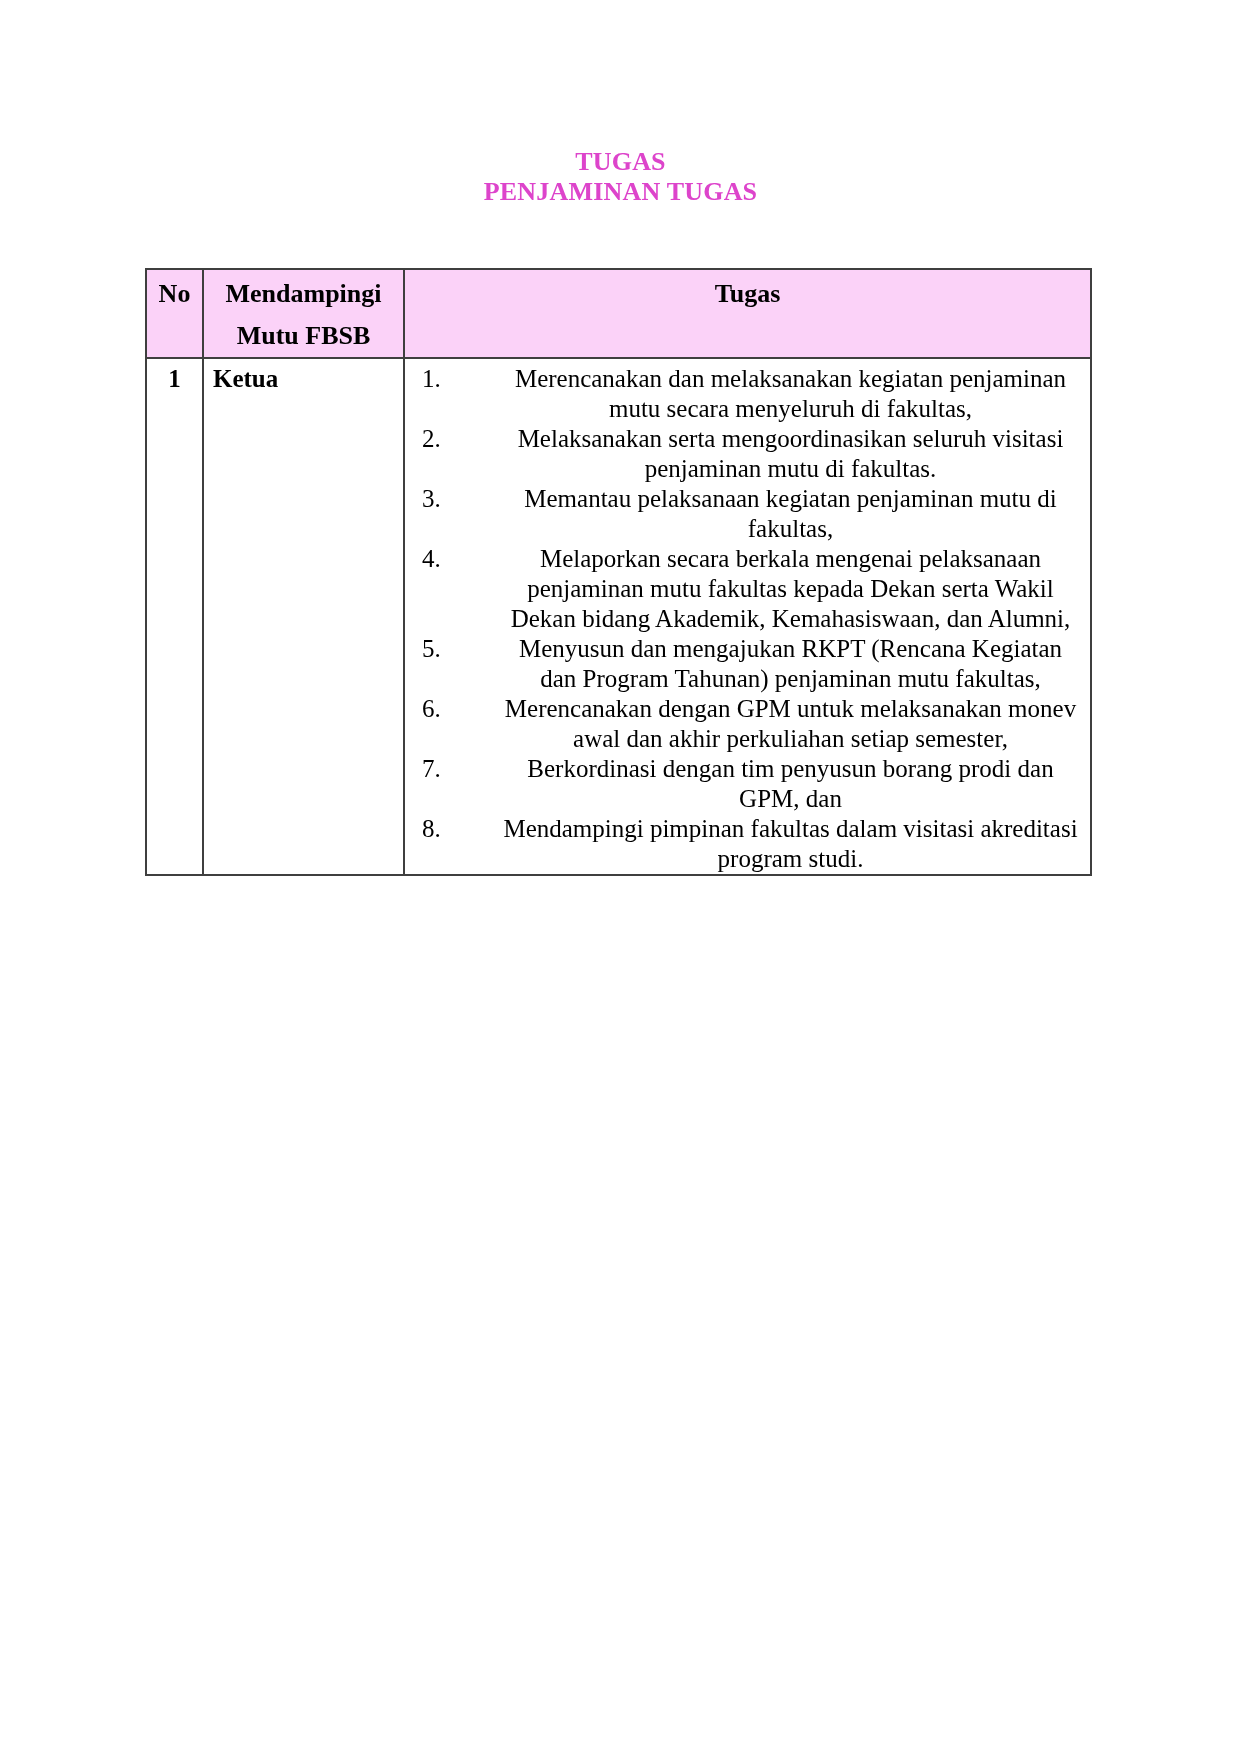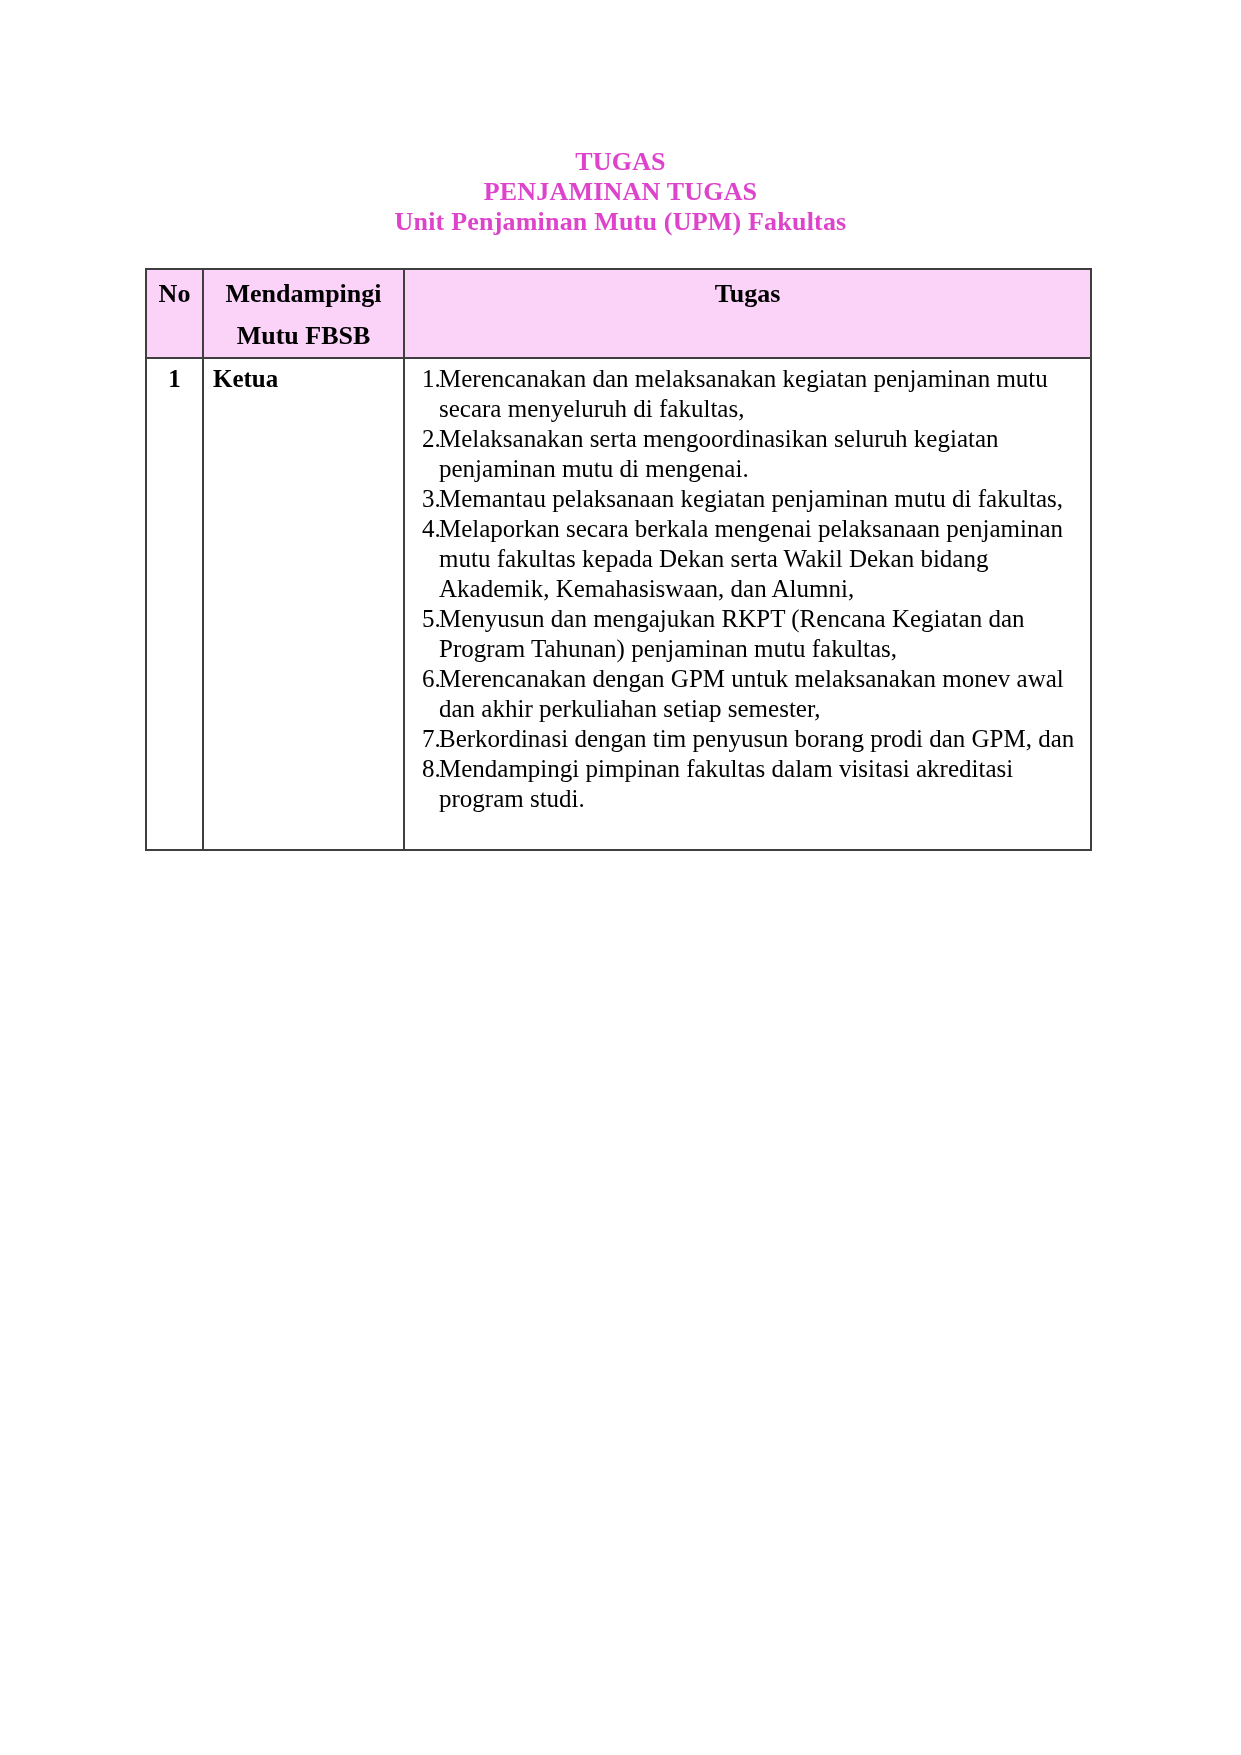--- a/index.html
+++ b/index.html
@@ -86,56 +86,56 @@
     margin: 0;
     padding: 0;
     list-style: none;
     counter-reset: task;
     font-size: 25px;
     line-height: 30px;
   }
   .task-list li {
     counter-increment: task;
     position: relative;
-    padding-left: 34px;
+    padding-left: 96px;
+    text-align: center;
   }
   .task-list li::before {
     content: counter(task) ".";
     position: absolute;
     left: 17px;
     top: 0;
   }
 </style>
 </head>
 <body>
 
 <div class="page">
 
   <div class="doc-title">
     <div>TUGAS</div>
     <div>PENJAMINAN TUGAS</div>
-    <div>Unit Penjaminan Mutu (UPM) Fakultas</div>
   </div>
 
   <table class="tasks-table">
     <thead>
       <tr>
         <th class="col-no">No</th>
         <th class="col-unit">Mendampingi Mutu FBSB</th>
         <th class="col-tasks">Tugas</th>
       </tr>
     </thead>
     <tbody>
       <tr>
         <td class="cell-no">1</td>
         <td class="cell-unit">Ketua</td>
         <td class="cell-tasks">
           <ol class="task-list">
               <li>Merencanakan dan melaksanakan kegiatan penjaminan mutu secara menyeluruh di fakultas,</li>
-              <li>Melaksanakan serta mengoordinasikan seluruh kegiatan penjaminan mutu di mengenai.</li>
+              <li>Melaksanakan serta mengoordinasikan seluruh visitasi penjaminan mutu di fakultas.</li>
               <li>Memantau pelaksanaan kegiatan penjaminan mutu di fakultas,</li>
               <li>Melaporkan secara berkala mengenai pelaksanaan penjaminan mutu fakultas kepada Dekan serta Wakil Dekan bidang Akademik, Kemahasiswaan, dan Alumni,</li>
               <li>Menyusun dan mengajukan RKPT (Rencana Kegiatan dan Program Tahunan) penjaminan mutu fakultas,</li>
               <li>Merencanakan dengan GPM untuk melaksanakan monev awal dan akhir perkuliahan setiap semester,</li>
               <li>Berkordinasi dengan tim penyusun borang prodi dan GPM, dan</li>
               <li>Mendampingi pimpinan fakultas dalam visitasi akreditasi program studi.</li>
             </ol>
         </td>
       </tr>
     </tbody>

